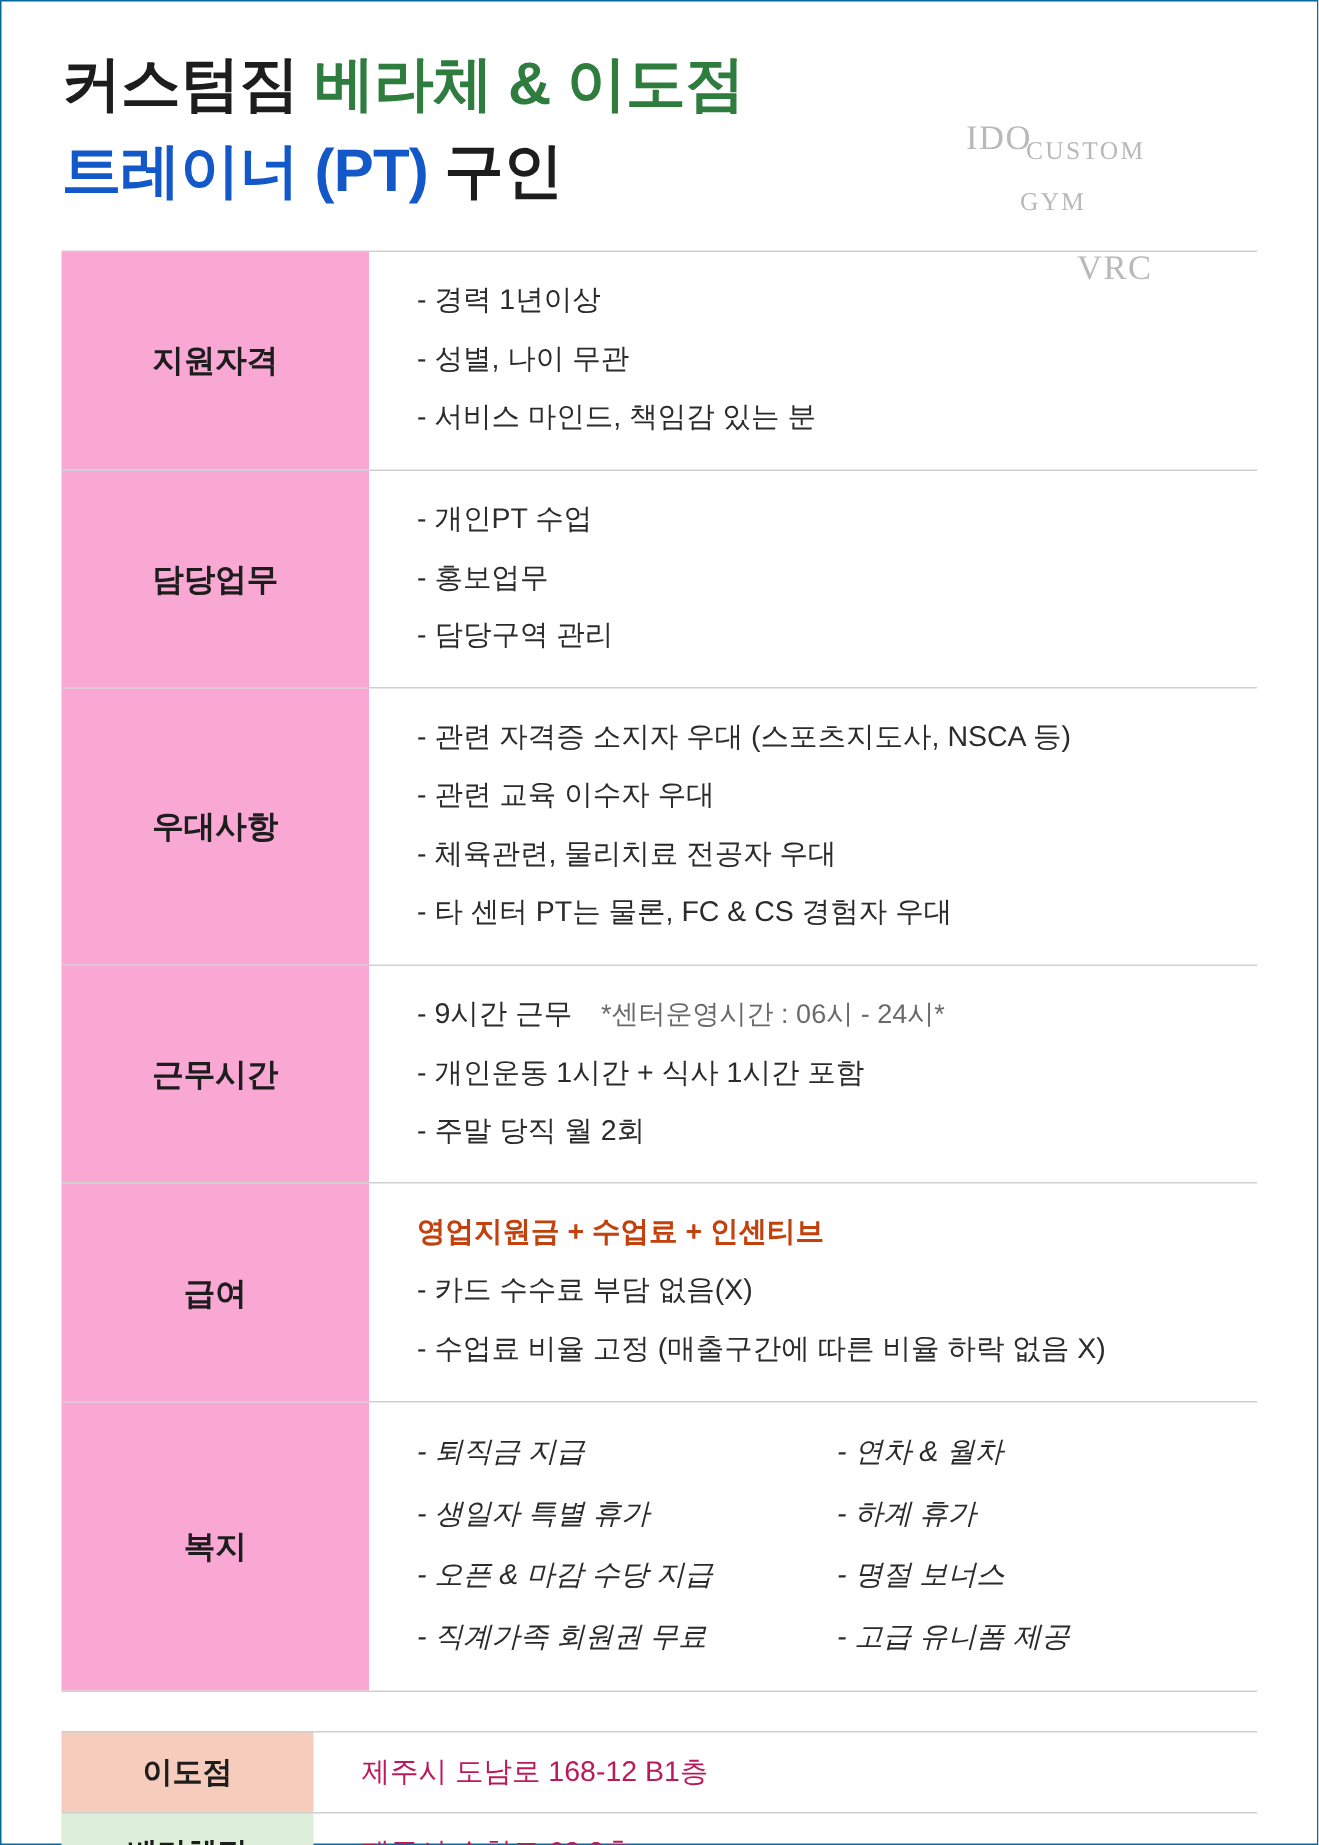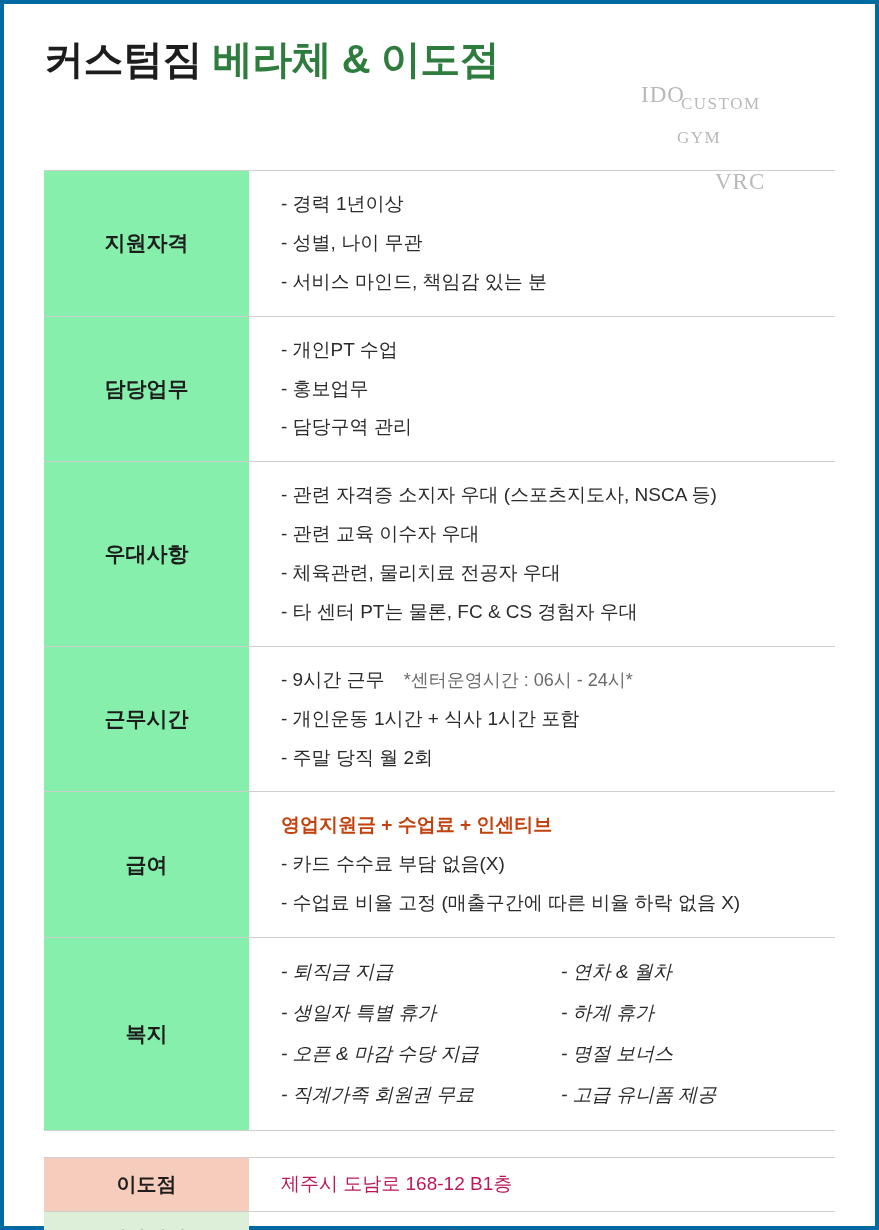--- a/index.html
+++ b/index.html
@@ -12,21 +12,21 @@
     background: #ffffff;
     font-family: "Liberation Sans", sans-serif;
     color: #222222;
     overflow: hidden;
   }
   .poster {
     position: relative;
     width: 879px;
     height: 1230px;
     box-sizing: border-box;
-    border: 4px solid #0369a1;
+    border: 1px solid #0369a1;
     background: #ffffff;
   }
   .inner {
     position: absolute;
     left: 0; top: 0; right: 0; bottom: 0;
     padding: 26px 40px 18px 40px;
     box-sizing: border-box;
   }
   
   .header {
@@ -85,21 +85,21 @@
   
   table.spec {
     width: 100%;
     border-collapse: collapse;
     table-layout: fixed;
   }
   table.spec tr { border-top: 1px solid #cfcfcf; }
   table.spec tr:last-child { border-bottom: 1px solid #cfcfcf; }
   td.label {
     width: 205px;
-    background: #86efac;
+    background: #f9a8d4;
     text-align: center;
     vertical-align: middle;
     font-size: 21px;
     font-weight: bold;
     color: #1d1d1d;
     padding: 14px 0;
   }
   td.content {
     padding: 14px 10px 14px 32px;
     vertical-align: middle;
@@ -131,21 +131,21 @@
     margin-top: 26px;
   }
   table.loc {
     width: 100%;
     border-collapse: collapse;
     table-layout: fixed;
   }
   table.loc tr { border-top: 1px solid #cfcfcf; }
   table.loc tr:last-child { border-bottom: 1px solid #cfcfcf; }
   td.loc-label {
-    width: 205px;
+    width: 168px;
     text-align: center;
     font-size: 20px;
     font-weight: bold;
     color: #1d1d1d;
     padding: 13px 0;
   }
   td.loc-label.peach { background: #f6cdbd; }
   td.loc-label.mint  { background: #ddefd9; }
   td.loc-addr {
     padding-left: 32px;
@@ -155,20 +155,23 @@
 </style>
 </head>
 <body>
 
 <div class="poster">
   <div class="inner">
 
     <div class="header">
       <div class="title-line">
         <span class="t-black">커스텀짐 </span><span class="t-green">베라체 &amp; 이도점</span>
+      </div>
+      <div class="title-line">
+        <span class="t-blue">트레이너 (PT) </span><span class="t-black">구인</span>
       </div>
       <div class="logo">
         <span class="l1">IDO</span>
         <span class="l2">CUSTOM</span>
         <span class="l3">GYM</span>
         <span class="l4">VRC</span>
       </div>
     </div>
 
     <table class="spec">

